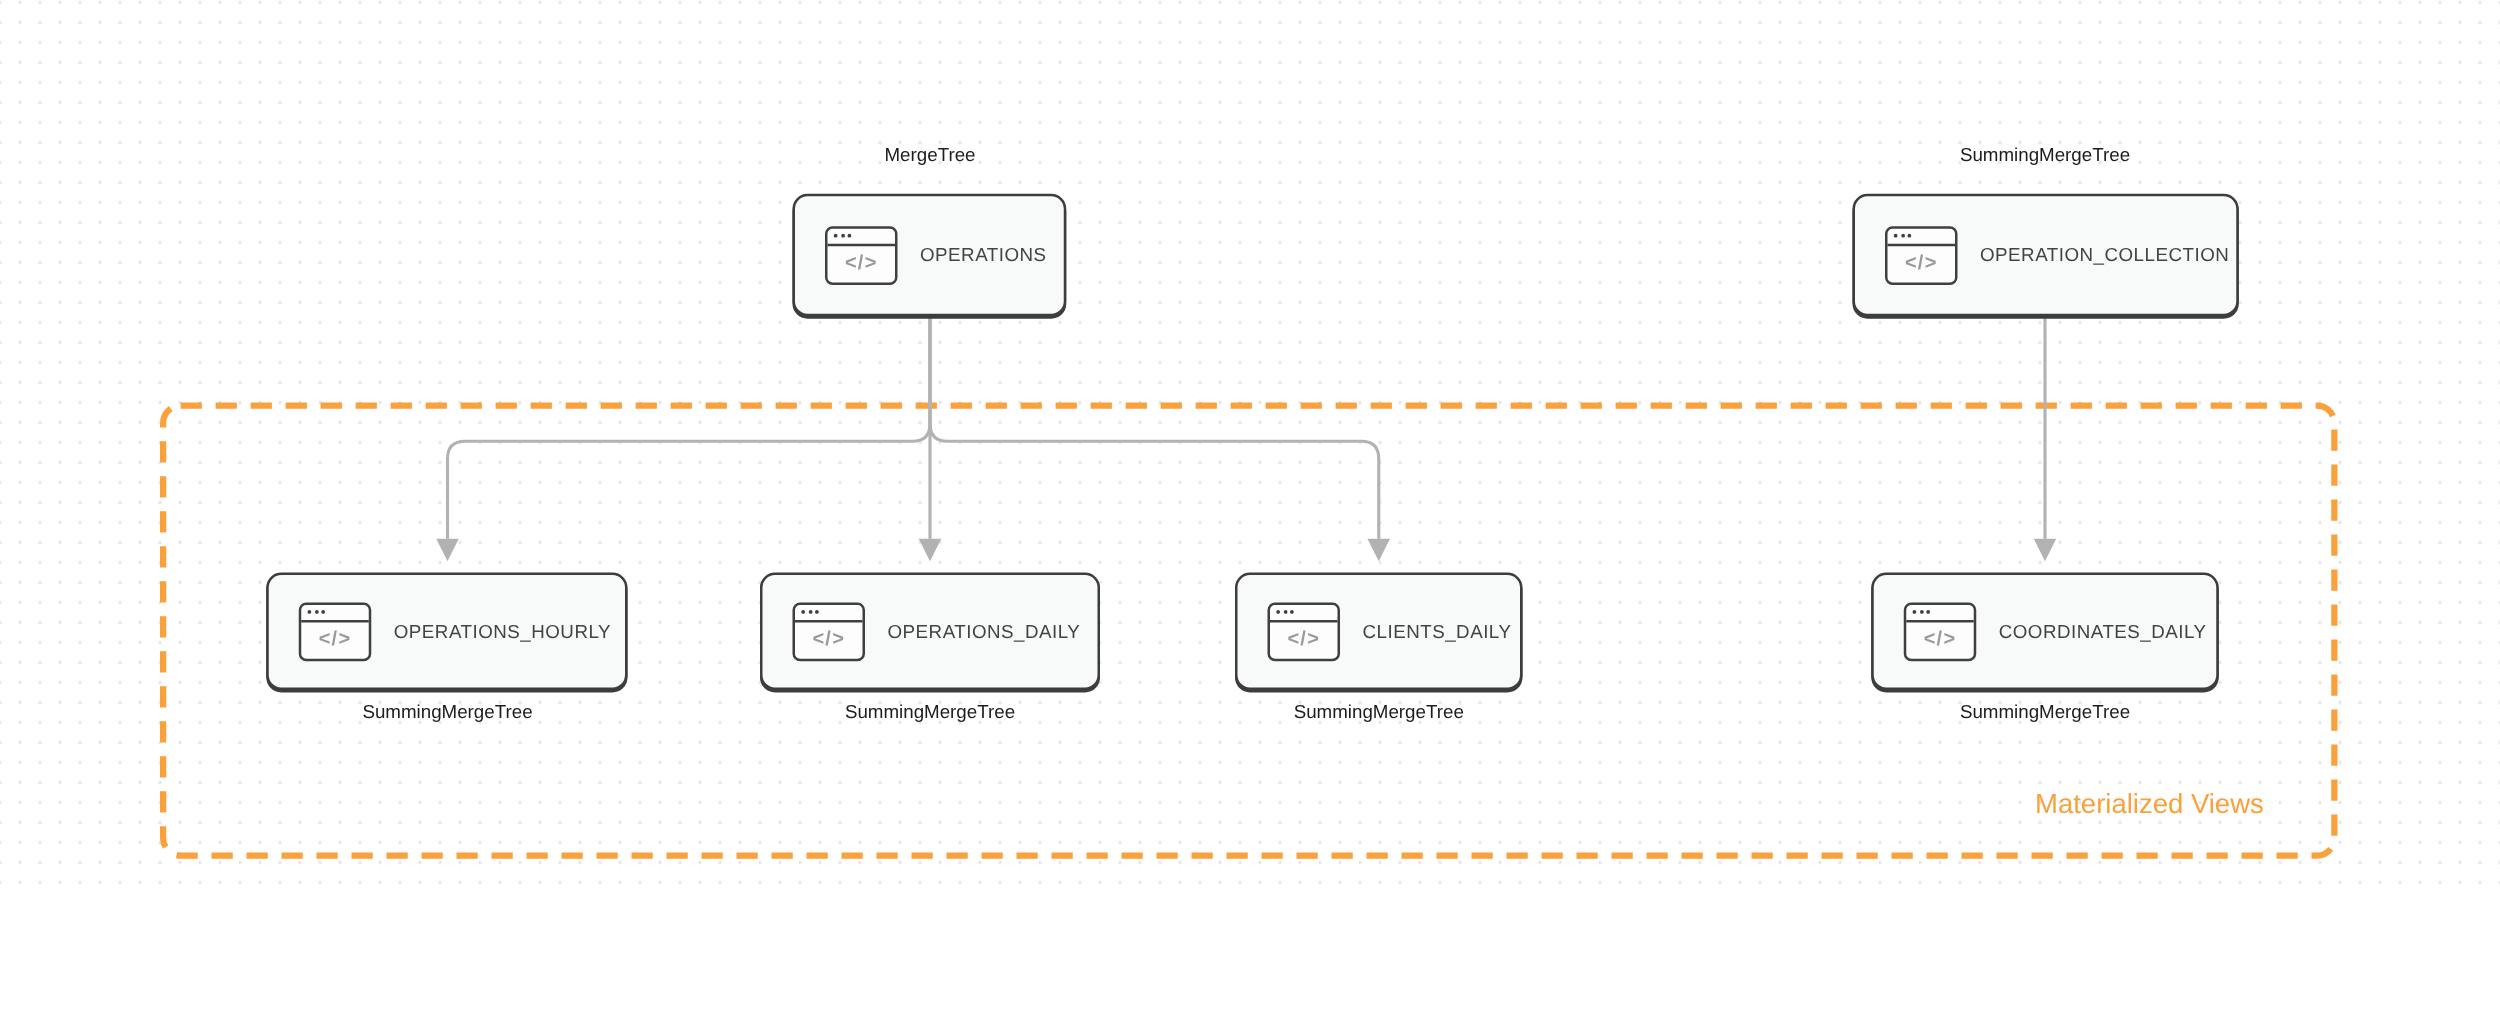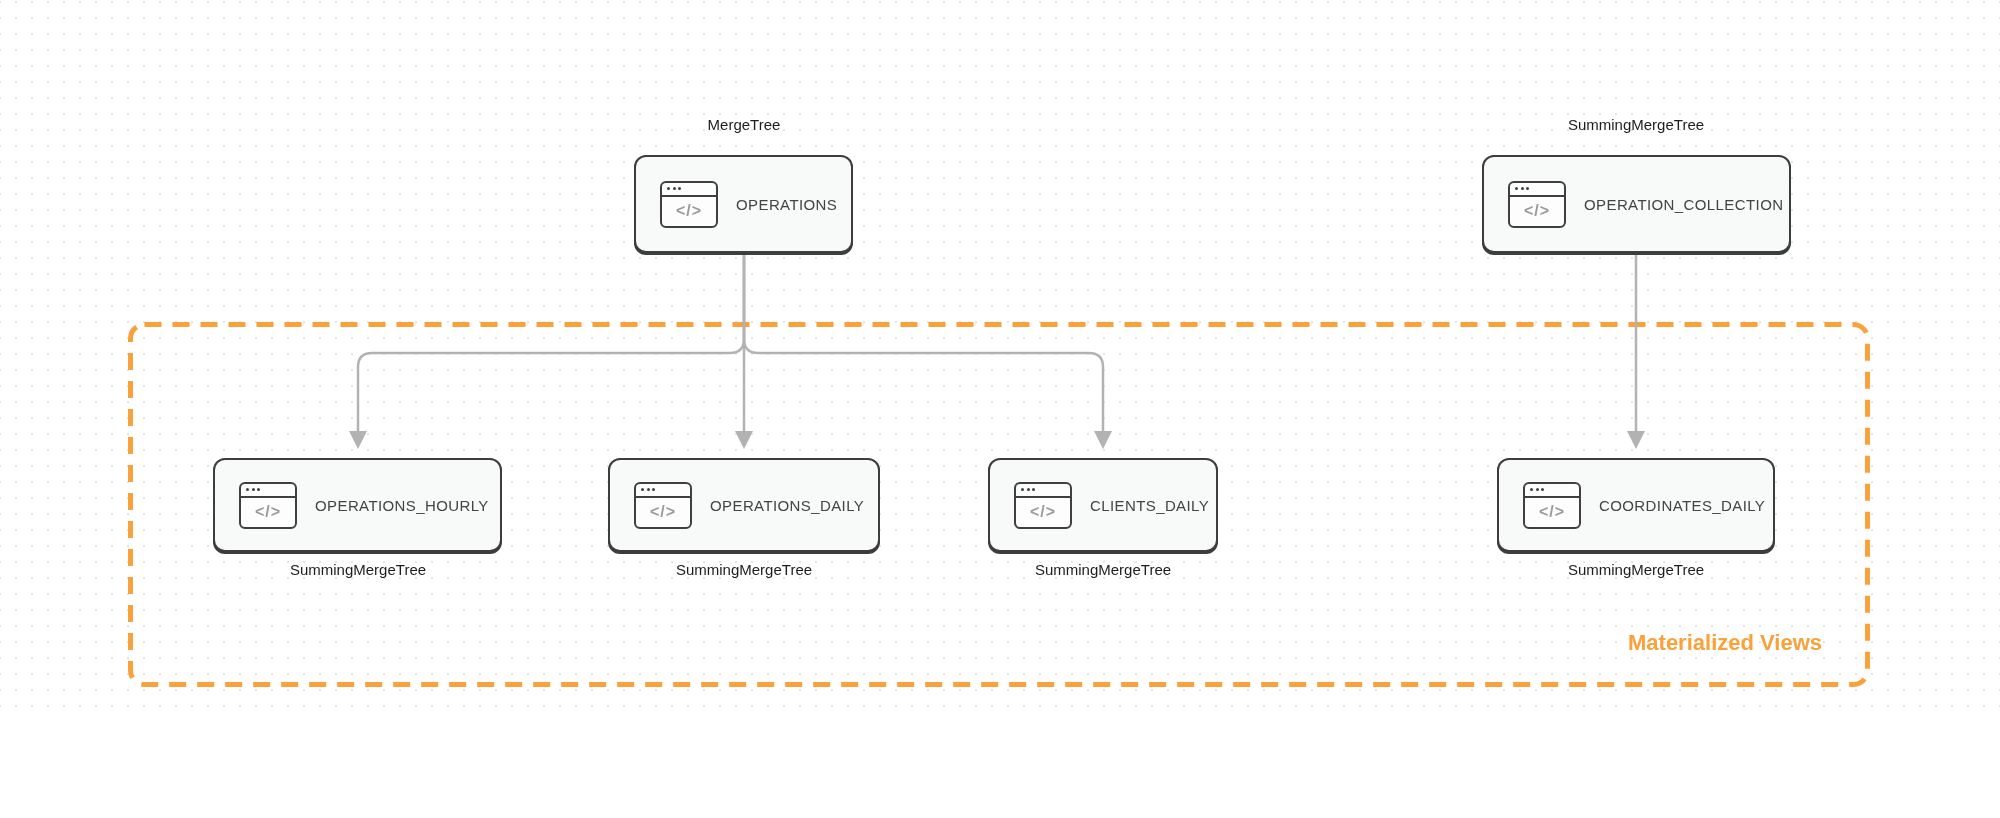--- a/index.html
+++ b/index.html
@@ -46,21 +46,21 @@
   .title{
     font-size:15px;color:#434343;
     letter-spacing:0.4px;white-space:nowrap;
   }
   .engine{
     position:absolute;width:300px;text-align:center;
     font-size:15px;color:#1d1d1d;z-index:2;white-space:nowrap;
   }
   .group-label{
     position:absolute;left:1628px;top:630px;
-    font-size:22px;font-weight:700;color:#F9A13B;
+    font-size:22px;font-weight:400;color:#F9A13B;
     z-index:2;white-space:nowrap;
   }
 </style>
 </head>
 <body>
 
 <div id="canvas">
 
   <svg class="layer" viewBox="0 0 2000 818">
     <rect x="130.5" y="324.5" width="1737" height="360" rx="14" fill="none" stroke="#F9A13B" stroke-width="5" stroke-dasharray="17 11"></rect>

